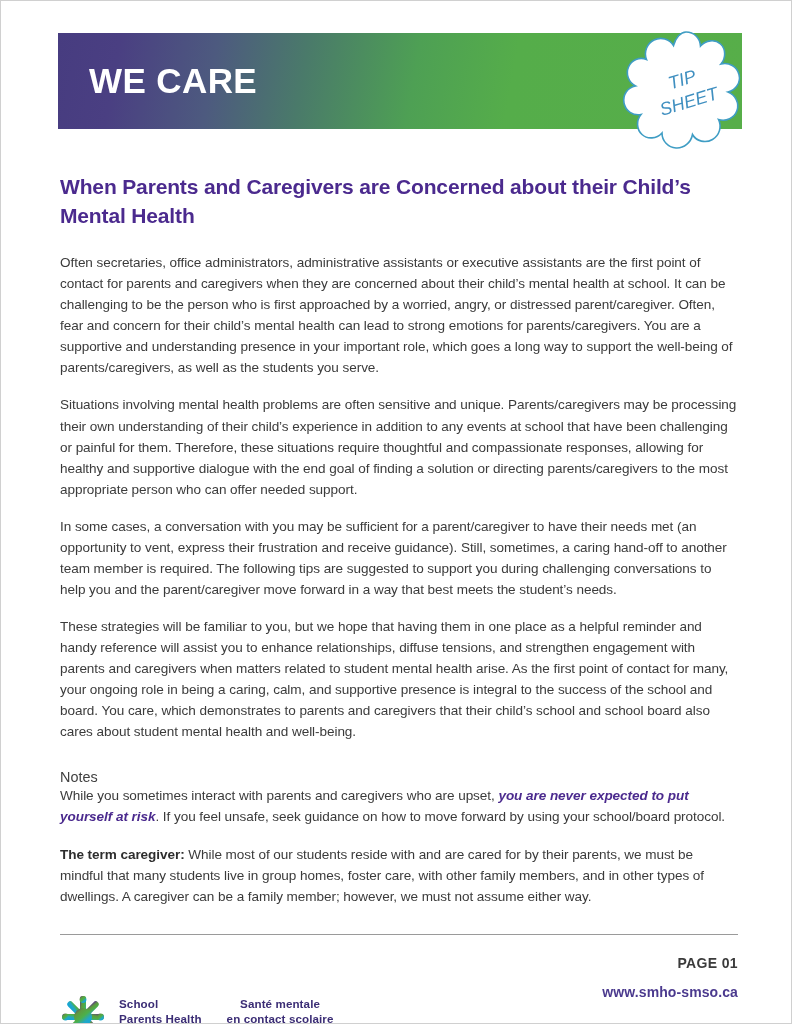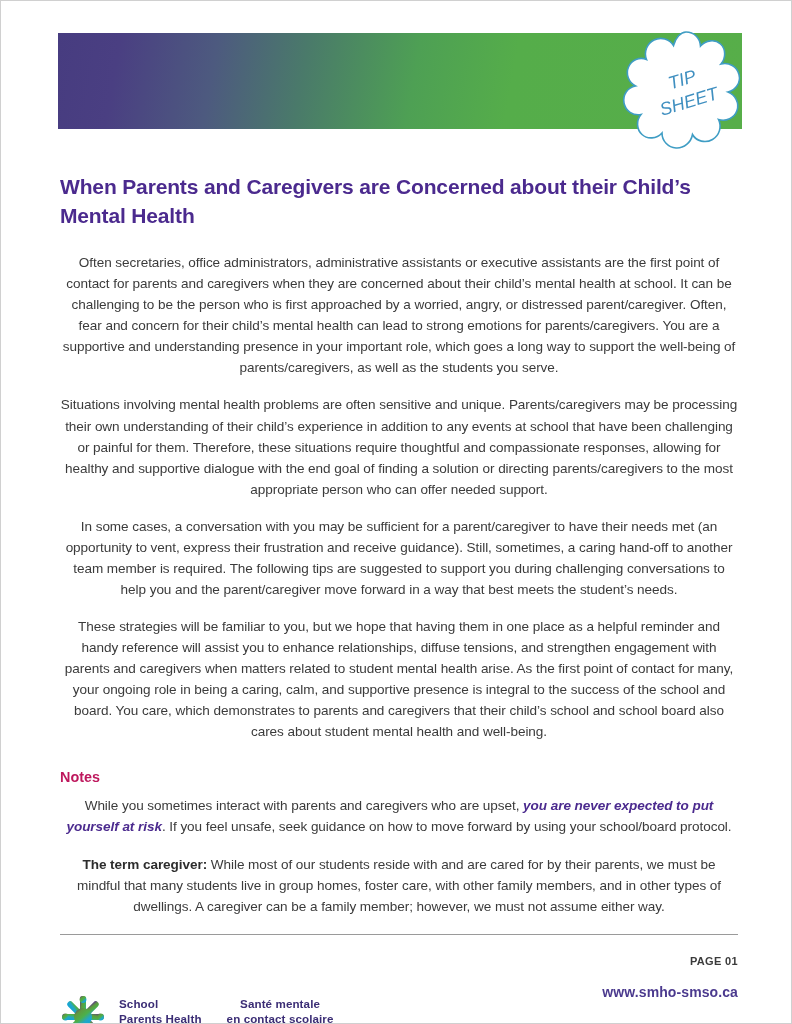--- a/index.html
+++ b/index.html
@@ -83,32 +83,31 @@
     letter-spacing: -0.15px;
     max-width: 640px;
     margin-bottom: 22px;
   }
 
   p.body-par {
     color: #3b3b3b;
     font-size: 13.55px;
     line-height: 1.555;
     margin-bottom: 16px;
-    text-align: center;
+    text-align: left;
     letter-spacing: -0.06px;
   }
   p.body-par:last-child { margin-bottom: 12px; }
 
   #notes-wrap { margin-top: 27px; }
 
   #notes-heading {
-    color: #be185d;
+    color: #404040;
     font-size: 14.4px;
-    font-weight: bold;
-    margin-bottom: 10px;
+    font-weight: normal;
   }
 
   .em-purple {
     color: #4b2a8e;
     font-weight: bold;
     font-style: italic;
   }
   .strong-dark { font-weight: bold; color: #2d2d2d; }
 
   
@@ -149,21 +148,21 @@
     letter-spacing: 0.1px;
     padding-top: 4px;
   }
   #logo-text-fr { margin-left: 25px; text-align: center; }
 
   #page-number {
     position: absolute;
     right: 0;
     top: 6px;
     color: #3b3b3b;
-    font-size: 11px;
+    font-size: 14px;
     font-weight: bold;
     letter-spacing: 0.35px;
   }
 
   #footer-url {
     position: absolute;
     right: 0;
     top: 35px;
     color: #4b3a8e;
     font-size: 14px;
@@ -173,20 +172,21 @@
     text-align: right;
   }
 </style>
 </head>
 <body>
 
 <div id="page">
 
   <div id="header-banner">
     <div id="header-gradient"></div>
+    <div id="header-title">WE CARE</div>
   </div>
 
   <div id="tip-badge">
     <svg width="132" height="132" viewBox="0 0 132 132" xmlns="http://www.w3.org/2000/svg">
       <g>
         <path d="M66 4
                  C74 4 80 10 80.5 18
                  C86 12 95 11 100.5 16
                  C106 21 106 30 101 36
                  C109 34 117 38.5 119 46.5

